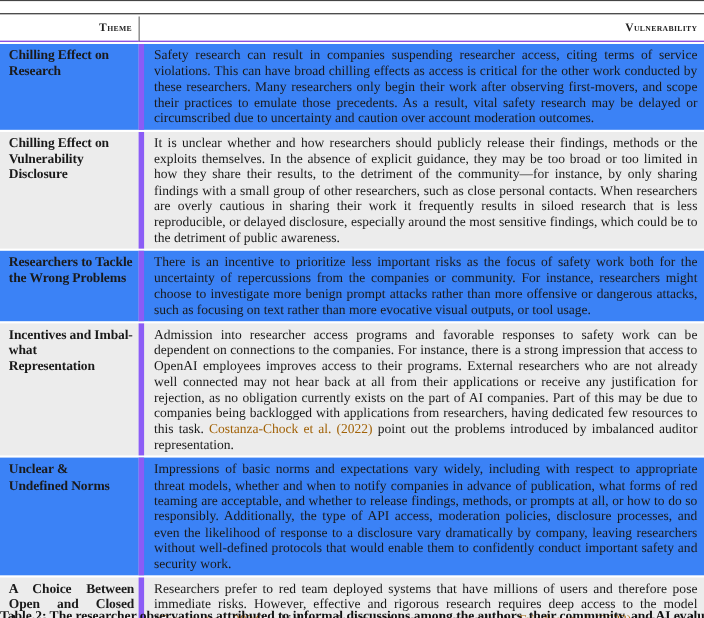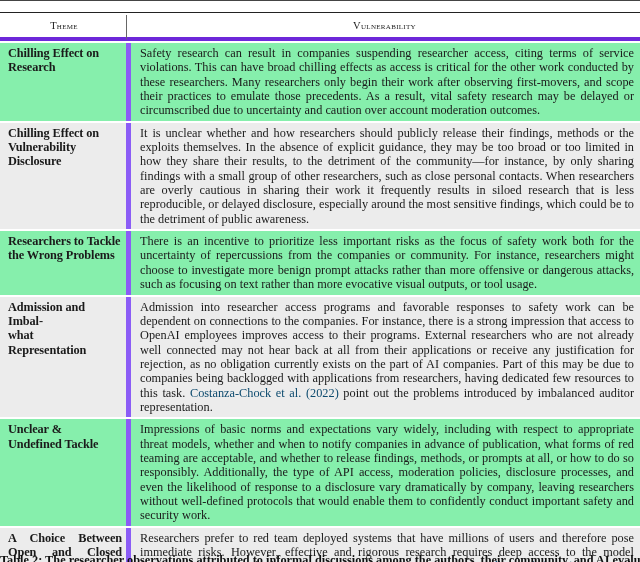--- a/index.html
+++ b/index.html
@@ -31,26 +31,26 @@
     border-spacing: 0 2px;
     width: 640px;
     table-layout: fixed;
     border-top: 1.6px solid #222;
     border-bottom: 1.6px solid #222;
     margin: 0;
   }
   col.theme-col { width: 126px; }
   col.obs-col { width: 514px; }
   thead th {
-    font-weight: normal;
-    text-align: center;
+    font-weight: bold;
+    text-align: right;
     font-size: 10.5px;
     letter-spacing: 0.3px;
     padding: 5px 6px 6px 8px;
-    border-bottom: 4px solid #6d28d9;
+    border-bottom: 1px solid #6d28d9;
     font-variant: small-caps;
     color: #222;
   }
   thead th.obs-h {
     border-left: 1px solid #666;
   }
   tbody td {
     vertical-align: top;
     font-size: 12.3px;
     line-height: 14.35px;
@@ -65,23 +65,23 @@
     text-align: justify;
     text-align-last: left;
   }
   tbody td.obs {
     border-left: 5px solid #8b5cf6;
     text-align: justify;
     padding-right: 6px;
     padding-left: 9px;
   }
   tbody tr.shaded td { background: #ececec; }
-  tbody tr.plain td { background: #86efac; }
+  tbody tr.plain td { background: #3b82f6; }
   a.cite {
-    color: #0c4a6e;
+    color: #a16207;
     text-decoration: none;
   }
   .caption {
     position: absolute;
     left: 0;
     top: 553px;
     width: 660px;
     font-size: 12.3px;
     line-height: 14px;
     white-space: nowrap;
@@ -117,26 +117,26 @@
         <td class="theme"><span>Chilling Effect on Vulnerability Disclosure</span></td>
         <td class="obs"><span>It is unclear whether and how researchers should publicly release their findings, methods or the exploits themselves. In the absence of explicit guidance, they may be too broad or too limited in how they share their results, to the detriment of the community—for instance, by only sharing findings with a small group of other researchers, such as close personal contacts. When researchers are overly cautious in sharing their work it frequently results in siloed research that is less reproducible, or delayed disclosure, especially around the most sensitive findings, which could be to the detriment of public awareness.</span></td>
       </tr>
 
       <tr class="plain">
         <td class="theme"><span>Researchers to Tackle the Wrong Problems</span></td>
         <td class="obs"><span>There is an incentive to prioritize less important risks as the focus of safety work both for the uncertainty of repercussions from the companies or community. For instance, researchers might choose to investigate more benign prompt attacks rather than more offensive or dangerous attacks, such as focusing on text rather than more evocative visual outputs, or tool usage.</span></td>
       </tr>
 
       <tr class="shaded">
-        <td class="theme"><span>Admission and Imbal-</span><br><span>what</span><br><span>Representation</span></td>
+        <td class="theme"><span>Incentives and Imbal-</span><br><span>what</span><br><span>Representation</span></td>
         <td class="obs"><span>Admission into researcher access programs and favorable responses to safety work can be dependent on connections to the companies. For instance, there is a strong impression that access to OpenAI employees improves access to their programs. External researchers who are not already well connected may not hear back at all from their applications or receive any justification for rejection, as no obligation currently exists on the part of AI companies. Part of this may be due to companies being backlogged with applications from researchers, having dedicated few resources to this task. </span><a class="cite" href="#">Costanza-Chock et al. (2022)</a><span> point out the problems introduced by imbalanced auditor representation.</span></td>
       </tr>
 
       <tr class="plain">
-        <td class="theme"><span>Unclear &amp;</span><br><span>Undefined Tackle</span></td>
+        <td class="theme"><span>Unclear &amp;</span><br><span>Undefined Norms</span></td>
         <td class="obs"><span>Impressions of basic norms and expectations vary widely, including with respect to appropriate threat models, whether and when to notify companies in advance of publication, what forms of red teaming are acceptable, and whether to release findings, methods, or prompts at all, or how to do so responsibly. Additionally, the type of API access, moderation policies, disclosure processes, and even the likelihood of response to a disclosure vary dramatically by company, leaving researchers without well-defined protocols that would enable them to confidently conduct important safety and security work.</span></td>
       </tr>
 
       <tr class="shaded">
         <td class="theme justify"><span>A Choice Between Open and Closed Access</span></td>
         <td class="obs"><span>Researchers prefer to red team deployed systems that have millions of users and therefore pose immediate risks. However, effective and rigorous research requires deep access to the model (</span><a class="cite" href="#">Casper et al., 2024</a><span>), which proprietary systems rarely provide. As </span><a class="cite" href="#">Friedler et al. (2023)</a><span> have noted, “for red-teaming conducted by external groups to be effective, those groups must have full and transparent access to the system in question.” In particular, researchers often require finer-grained access to internal model representations (e.g. “logits”), access to both the base and aligned model, and continual access to a static model, without its API changing or becoming deprecated. Additionally, the underlying source of moderation in closed systems is difficult to diagnose: did the moderation endpoint catch an inappropriate user input, did the model itself abstain from answering, or did the user interface curtail an inappropriate response?</span></td>
       </tr>
     </tbody>
   </table>
 </div>

